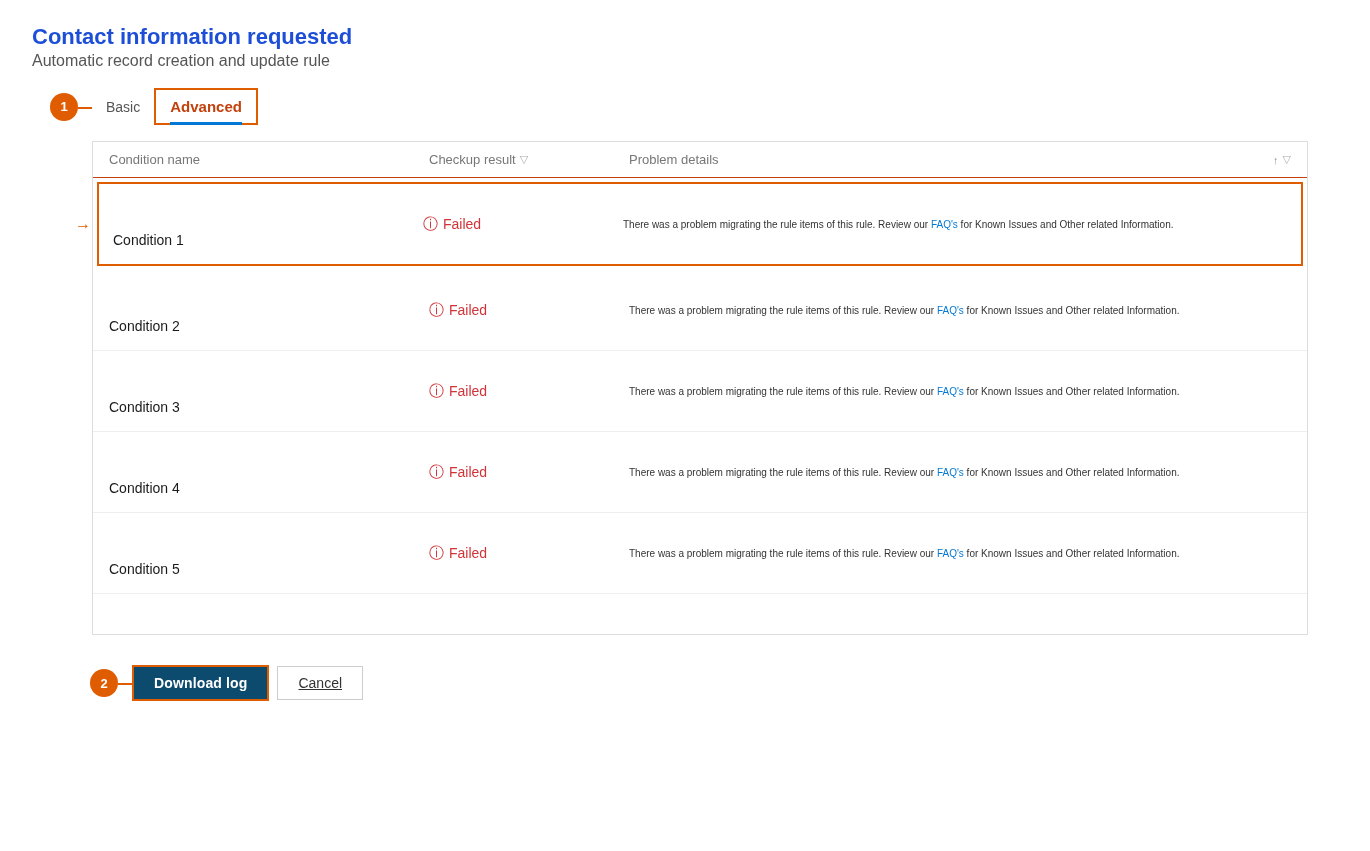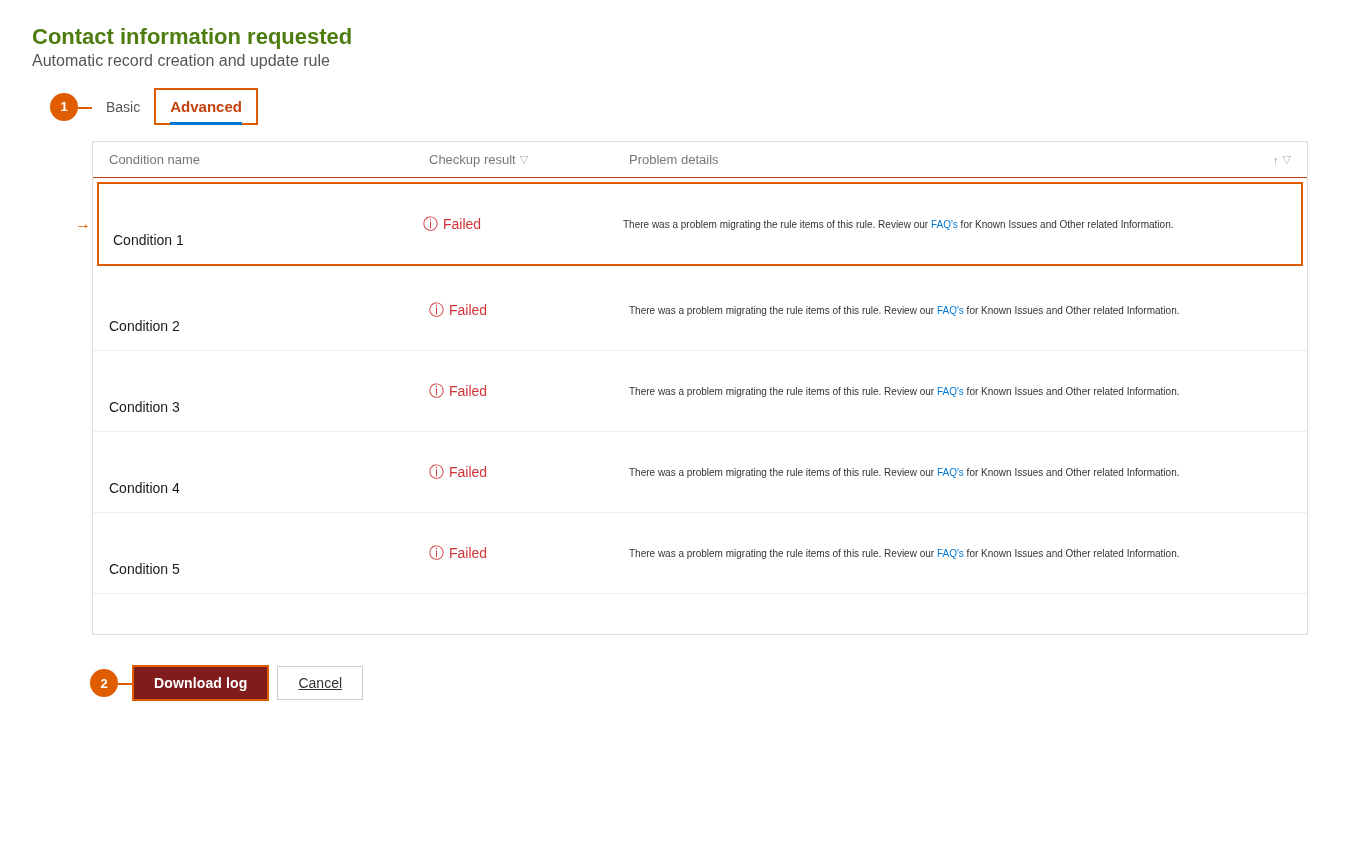--- a/index.html
+++ b/index.html
@@ -12,21 +12,21 @@
       width: 1370px;
       min-height: 851px;
     }
 
     .page-header {
       margin-bottom: 18px;
     }
     .page-title {
       font-size: 22px;
       font-weight: 700;
-      color: #4d7c0f;
+      color: #1d4ed8;
       margin-bottom: 2px;
     }
     .page-subtitle {
       font-size: 16px;
       color: #555;
     }
 
     .tab-basic {
       font-size: 14px;
       color: #555;
@@ -116,21 +116,21 @@
       color: #333;
       line-height: 1.5;
     }
 
     .faq-link {
       color: #0078d4;
       text-decoration: none;
     }
 
     .btn-download {
-      background: #7f1d1d;
+      background: #0c4a6e;
       color: #fff;
       border: 2px solid #e05c00;
       padding: 8px 20px;
       font-size: 14px;
       font-weight: 600;
       cursor: pointer;
       letter-spacing: 0.01em;
     }
 
     .btn-cancel {

